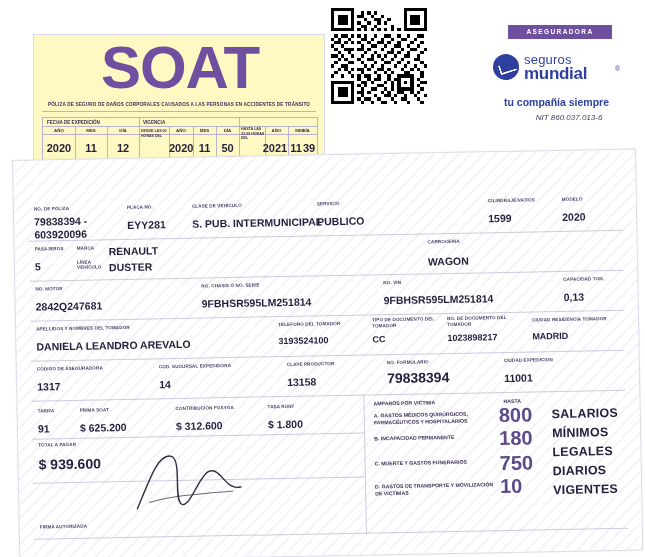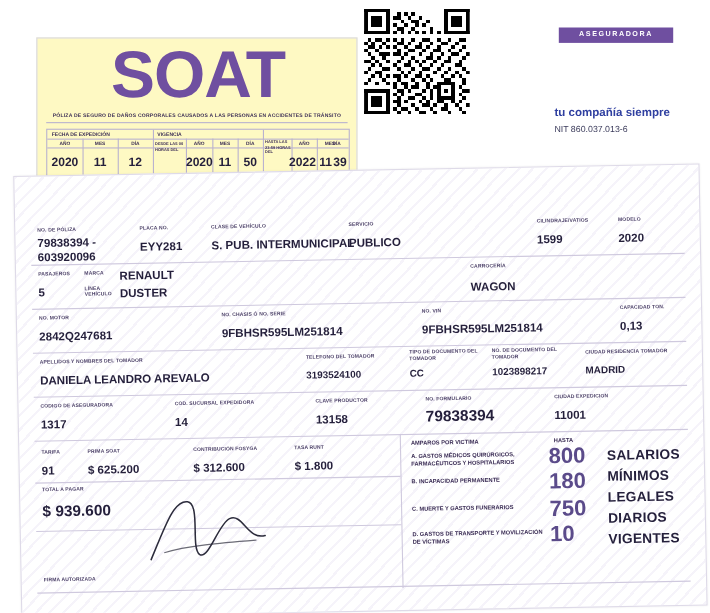--- a/index.html
+++ b/index.html
@@ -54,21 +54,21 @@
   }
   .ins-logo-circle:after{
     content:"";position:absolute;left:6px;top:9px;width:15px;height:8px;
     border-left:2px solid #ffffff;border-bottom:2px solid #ffffff;
     transform:rotate(-18deg);border-radius:1px;
   }
   .ins-name1{position:absolute;left:31px;top:2px;font-size:13px;color:#2f3fa0;font-weight:normal;letter-spacing:.2px;}
   .ins-name2{position:absolute;left:31px;top:14px;font-size:17px;color:#2f3fa0;font-weight:bold;letter-spacing:-.3px;}
   .ins-reg{position:absolute;left:122px;top:15px;font-size:7px;color:#2f3fa0;}
   .ins-slogan{position:absolute;left:504px;top:96px;width:130px;font-size:10.5px;color:#2f3fa0;font-weight:bold;}
-  .ins-nit{position:absolute;left:504px;top:113px;width:130px;font-size:8px;color:#3a3a5a;}
+  .ins-nit{position:absolute;left:504px;top:113px;width:130px;text-align:center;font-size:8px;color:#3a3a5a;font-style:italic;}
 
   
   .sheet{
     position:absolute;left:12px;top:160px;width:622px;height:400px;
     background:#ffffff;border:1px solid #dedae8;
     transform:rotate(-1.05deg);transform-origin:0 0;
     box-shadow:0 0 2px rgba(0,0,0,.08);
   }
   .watermark{
     position:absolute;left:0;top:0;width:100%;height:100%;
@@ -128,21 +128,21 @@
       <div class="dt-head" style="left:150px;top:10px;width:23px;">MES</div>
       <div class="dt-head" style="left:173px;top:10px;width:23px;">DÍA</div>
       <div class="dt-val" style="left:126px;top:24px;width:24px;">2020</div>
       <div class="dt-val" style="left:150px;top:24px;width:23px;">11</div>
       <div class="dt-val" style="left:173px;top:24px;width:23px;">50</div>
 
       <div class="cell" style="left:198px;top:9px;width:24px;font-size:3.6px;font-weight:bold;color:#3b2d55;line-height:4.6px;">HASTA LAS 23:59 HORAS DEL</div>
       <div class="dt-head" style="left:222px;top:10px;width:23px;">AÑO</div>
       <div class="dt-head" style="left:245px;top:10px;width:24px;">MES</div>
       <div class="dt-head" style="left:252px;top:10px;width:22px;">DÍA</div>
-      <div class="dt-val" style="left:218px;top:24px;width:28px;">2022</div>
+      <div class="dt-val" style="left:218px;top:24px;width:28px;">2021</div>
       <div class="dt-val" style="left:245px;top:24px;width:16px;">11</div>
       <div class="dt-val" style="left:258px;top:24px;width:16px;">39</div>
     </div>
   </div>
 
   <div class="qr">
     <svg width="96" height="96" viewBox="0 0 29 29" shape-rendering="crispEdges">
       <rect width="29" height="29" fill="#ffffff"></rect>
       <g fill="#000000">
 
@@ -356,20 +356,26 @@
           <rect x="12" y="28" width="1" height="1"></rect>
           <rect x="15" y="28" width="2" height="1"></rect>
         <rect x="19" y="28" width="1" height="1"></rect>
           <rect x="23" y="28" width="1" height="1"></rect>
           <rect x="27" y="28" width="1" height="1"></rect>
       </g>
     </svg>
   </div>
 
   <div class="aseg-badge">ASEGURADORA</div>
+  <div class="ins-box">
+    <div class="ins-logo-circle"></div>
+    <div class="ins-name1">seguros</div>
+    <div class="ins-name2">mundial</div>
+    <div class="ins-reg">®</div>
+  </div>
   <div class="ins-slogan">tu compañía siempre</div>
   <div class="ins-nit">NIT  860.037.013-6</div>
 
   <div class="sheet">
     <div class="watermark"></div>
 
     <div class="cell lbl" style="left:20px;top:46px;width:80px;">No. DE PÓLIZA</div>
     <div class="cell val" style="left:20px;top:55px;width:90px;line-height:13px;">79838394 - 603920096</div>
 
     <div class="cell lbl" style="left:113px;top:46px;width:60px;">PLACA No.</div>

